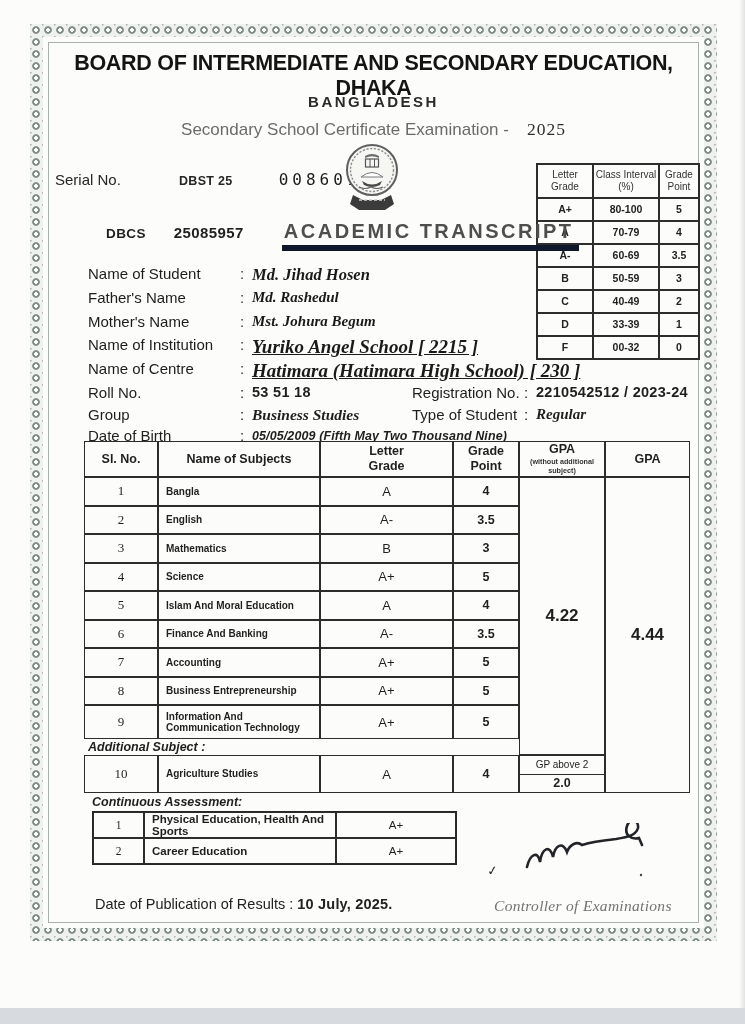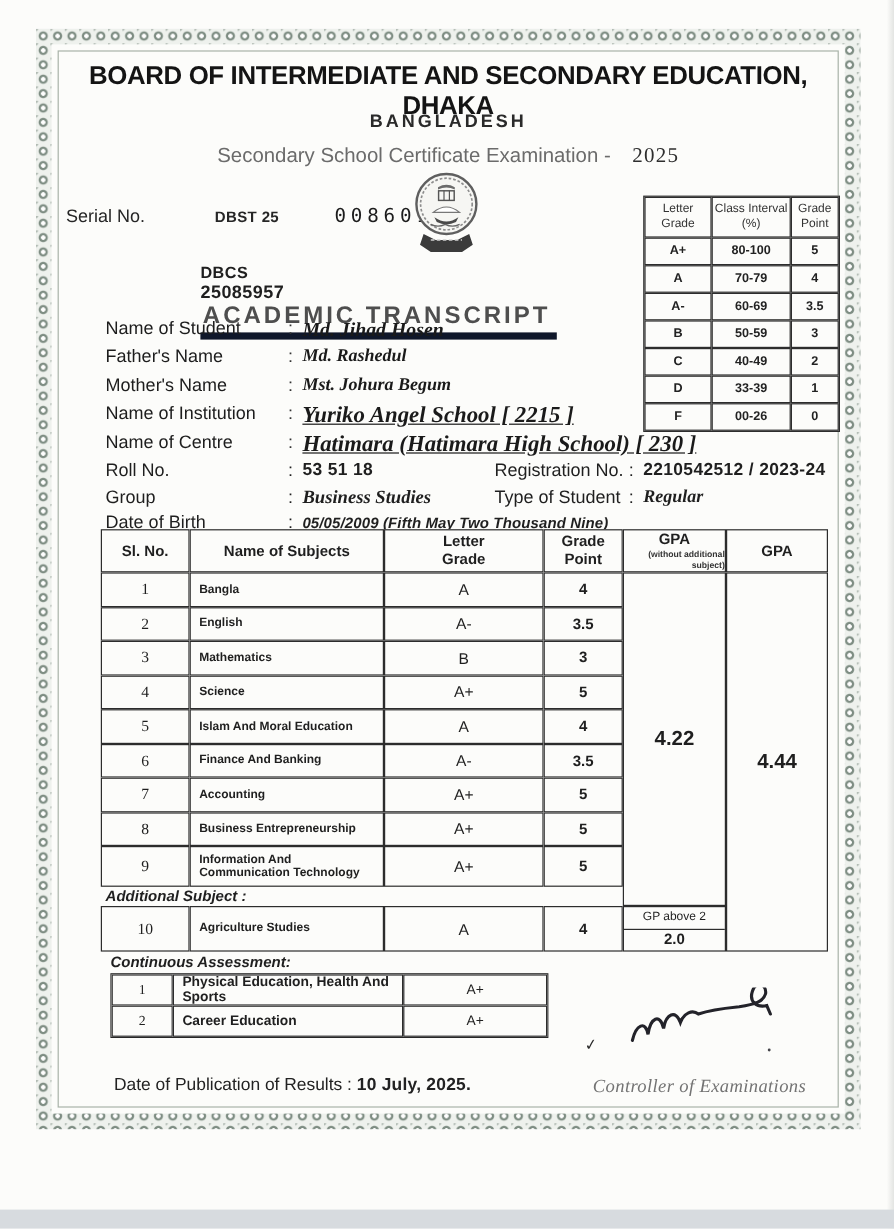--- a/index.html
+++ b/index.html
@@ -34,21 +34,21 @@
   .seal{left:292px;top:100px;}
 
   
   .gradescale{left:487px;top:120px;width:162px;display:grid;grid-template-columns:56px 66px 40px;
               border:1.5px solid #2d2d2d;background:#fcfcfa;}
   .gradescale .gc{border:1px solid #2d2d2d;display:flex;align-items:center;justify-content:center;
                   text-align:center;font-size:10px;color:#222;min-height:21px;line-height:1.2;}
   .gradescale .gh{min-height:32px;font-size:10px;color:#333;}
   .gradescale .gv{font-weight:bold;font-size:10.5px;}
 
-  .transcript-row{top:177px;left:80px;display:flex;align-items:baseline;flex-direction:column;}
+  .transcript-row{top:177px;left:57px;display:flex;align-items:baseline;}
   .transcript-row .code{font-size:13.5px;font-weight:bold;letter-spacing:.4px;}
   .transcript-row .rollcode{font-size:15px;font-weight:bold;margin-left:28px;letter-spacing:.4px;}
   .transcript-row .ttl{font-size:20px;font-weight:600;color:#4e4e4e;letter-spacing:2.5px;margin-left:38px;
                        border-bottom:6px solid #0f172a;padding:0 5px 2px 2px;}
 
   .stud-row{left:39px;width:600px;display:flex;font-size:15px;}
   .stud-row .lab{width:152px;color:#1d1d1d;font-weight:500;flex:none;}
   .stud-row .col{width:12px;flex:none;color:#333;}
   .stud-row .val{font-family:"Liberation Serif",serif;font-style:italic;font-weight:bold;color:#1a1a1a;}
   .val-name{font-size:16.5px;}
@@ -65,21 +65,21 @@
   
   .subjects{left:35px;top:398px;display:grid;
             grid-template-columns:74px 162px 133px 66px 86px 85px;
             grid-template-rows:36px repeat(8,28.5px) 34px 16px 38px;
             font-size:12px;}
   .tc{border:1px solid #2c2c2c;display:flex;align-items:center;justify-content:center;text-align:center;
       background:#fcfcfa;}
   .th{font-weight:bold;font-size:12.5px;line-height:1.2;}
   .stack{display:inline-block;max-width:50px;}
   .gpahead .big{display:block;font-weight:bold;font-size:12.5px;}
-  .gpahead .note{display:block;font-size:7.2px;color:#333;margin-top:1px;text-align:right;}
+  .gpahead .note{display:block;font-size:7.2px;color:#333;margin-top:1px;}
   .sl{font-family:"Liberation Serif",serif;font-size:13px;}
   .subname{justify-content:flex-start;text-align:left;padding-left:7px;font-weight:bold;font-size:10px;line-height:1.15;}
   .lgrade{font-size:13px;font-weight:500;}
   .gpoint{font-size:12.5px;font-weight:bold;}
   .gpa-wo{grid-column:5;grid-row:2/12;font-size:17px;font-weight:bold;}
   .gpa-fin{grid-column:6;grid-row:2/13;font-size:17px;font-weight:bold;}
   .lblrow{grid-column:1/5;grid-row:11;border:none;background:transparent;display:flex;align-items:center;
           font-weight:bold;font-style:italic;font-size:12.5px;padding-left:4px;}
   .r12{grid-row:12;}
   .gp-stack{grid-column:5;grid-row:12;flex-direction:column;padding:0;align-items:stretch;}
@@ -152,21 +152,21 @@
           <div class="gc gv">B</div>
           <div class="gc gv">50-59</div>
           <div class="gc gv">3</div>
           <div class="gc gv">C</div>
           <div class="gc gv">40-49</div>
           <div class="gc gv">2</div>
           <div class="gc gv">D</div>
           <div class="gc gv">33-39</div>
           <div class="gc gv">1</div>
           <div class="gc gv">F</div>
-          <div class="gc gv">00-26</div>
+          <div class="gc gv">00-32</div>
           <div class="gc gv">0</div>
         </div>
 
         <div class="abs transcript-row">
           <span class="code">DBCS</span>
           <span class="rollcode">25085957</span>
           <span class="ttl">ACADEMIC TRANSCRIPT</span>
         </div>
 
         <div class="abs stud-row" style="top:222px">

